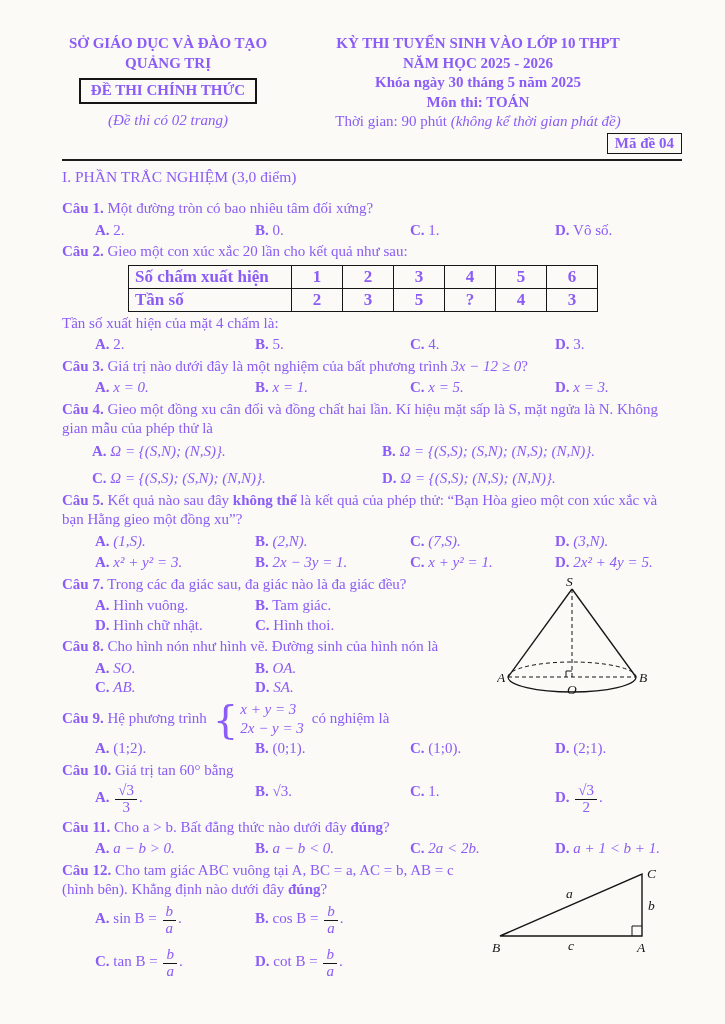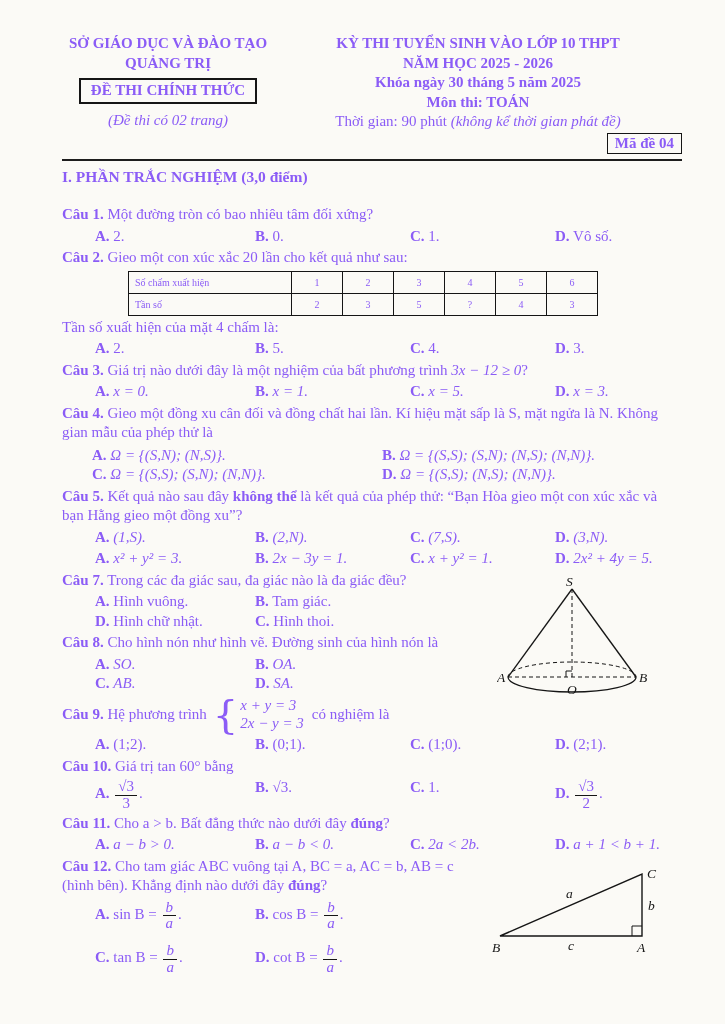--- a/index.html
+++ b/index.html
@@ -20,32 +20,32 @@
   .hdr-left{width:212px;text-align:center;flex:none;}
   .hdr-right{flex:1;text-align:center;}
   .b{font-weight:bold;}
   .official-box{display:inline-block;border:2px solid #151515;padding:1px 10px;font-weight:bold;margin-top:5px;}
   .pages-note{font-style:italic;margin-top:7px;}
   .time-italic{font-style:italic;}
   .code-row{text-align:right;margin-top:1px;}
   .code-box{display:inline-block;border:1.8px solid #151515;padding:0 7px;font-weight:bold;}
   .rule{border:none;border-top:2.6px solid #1d1d1d;margin:5px 0 6px 0;}
   
-  .section-title{font-weight:bold;margin:2px 0 18px 0;font-size:15.5px;}
+  .section-title{font-weight:normal;margin:2px 0 12px 0;font-size:15.5px;}
   .q{margin-top:2px;}
   .qlabel{font-weight:bold;}
   .olabel{font-weight:bold;}
   .it{font-style:italic;}
   .opts4{display:grid;grid-template-columns:160px 155px 145px 1fr;padding-left:33px;margin:2px 0 1px 0;}
   .opts2{display:grid;grid-template-columns:160px 1fr;padding-left:33px;margin:2px 0 1px 0;max-width:430px;}
-  .opts2w{display:grid;grid-template-columns:290px 1fr;padding-left:30px;margin:3px 0 1px 0;row-gap:0;}
+  .opts2w{display:grid;grid-template-columns:290px 1fr;padding-left:30px;margin:3px 0 1px 0;row-gap:8px;}
   .opt{white-space:nowrap;}
   
   .freq-table{border-collapse:collapse;margin:3px 0 2px 66px;}
-  .freq-table td{border:1.4px solid #151515;padding:0 6px;height:21px;text-align:center;font-size:10px;}
+  .freq-table td{border:1.4px solid #151515;padding:0 6px;height:21px;text-align:center;font-size:17px;font-weight:bold;}
   .freq-table td.lbl{text-align:left;width:150px;}
   .freq-table td.val{width:38px;}
   
   .frac{display:inline-block;vertical-align:middle;text-align:center;line-height:1.05;margin:1px 2px 0 2px;}
   .frac .num{display:block;border-bottom:1.2px solid #151515;padding:0 3px;}
   .frac .den{display:block;}
   
   .q9-stem{display:flex;align-items:center;}
   .brace{font-size:40px;font-weight:400;line-height:.9;margin:0 2px 0 6px;font-family:"DejaVu Serif",serif;}
   .sys{font-style:italic;line-height:1.25;}

